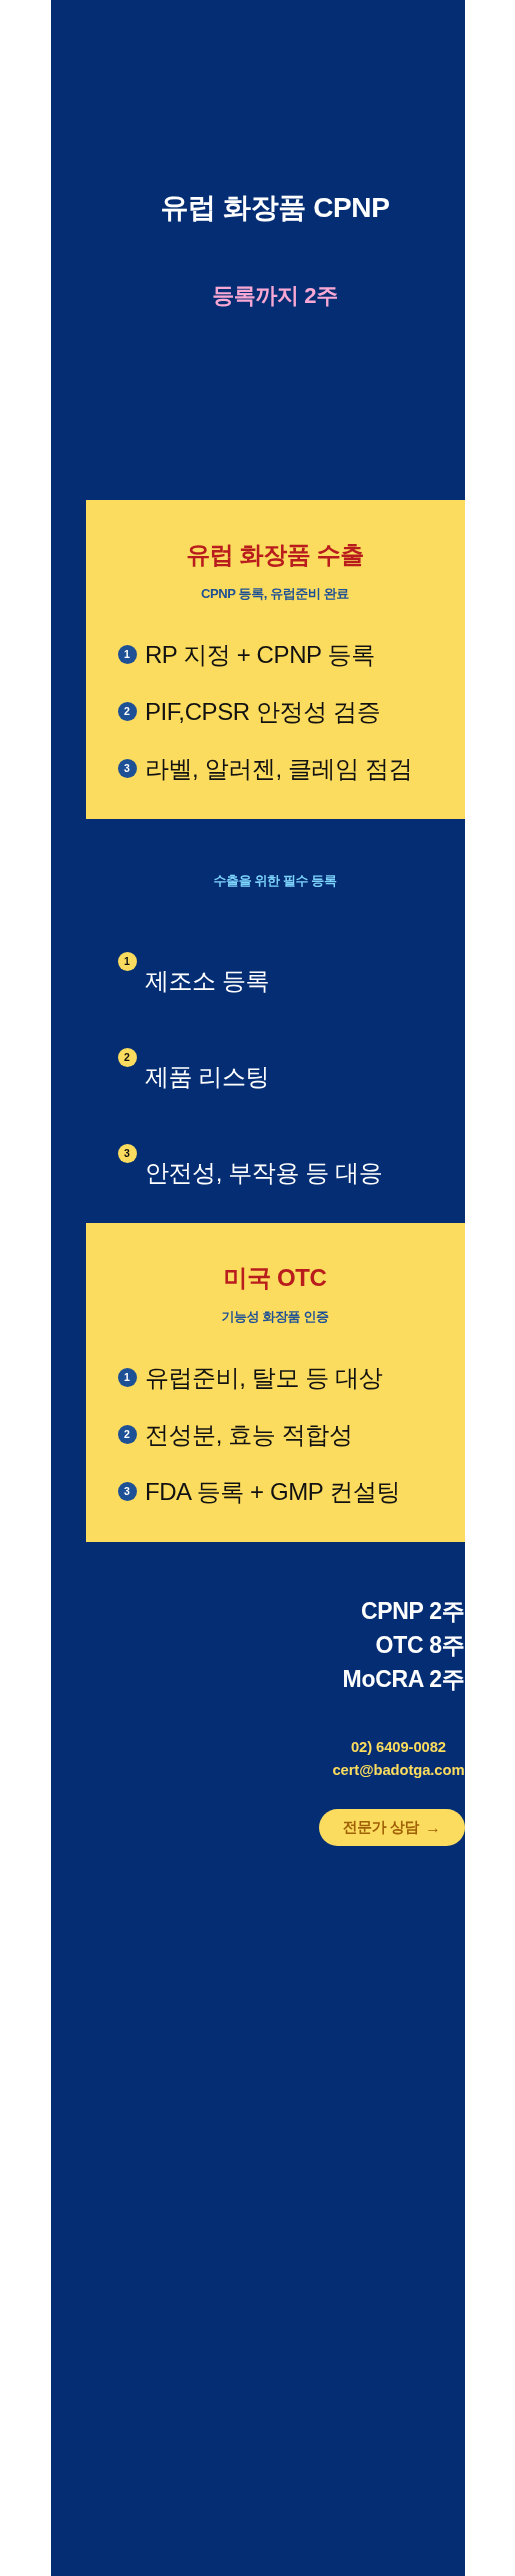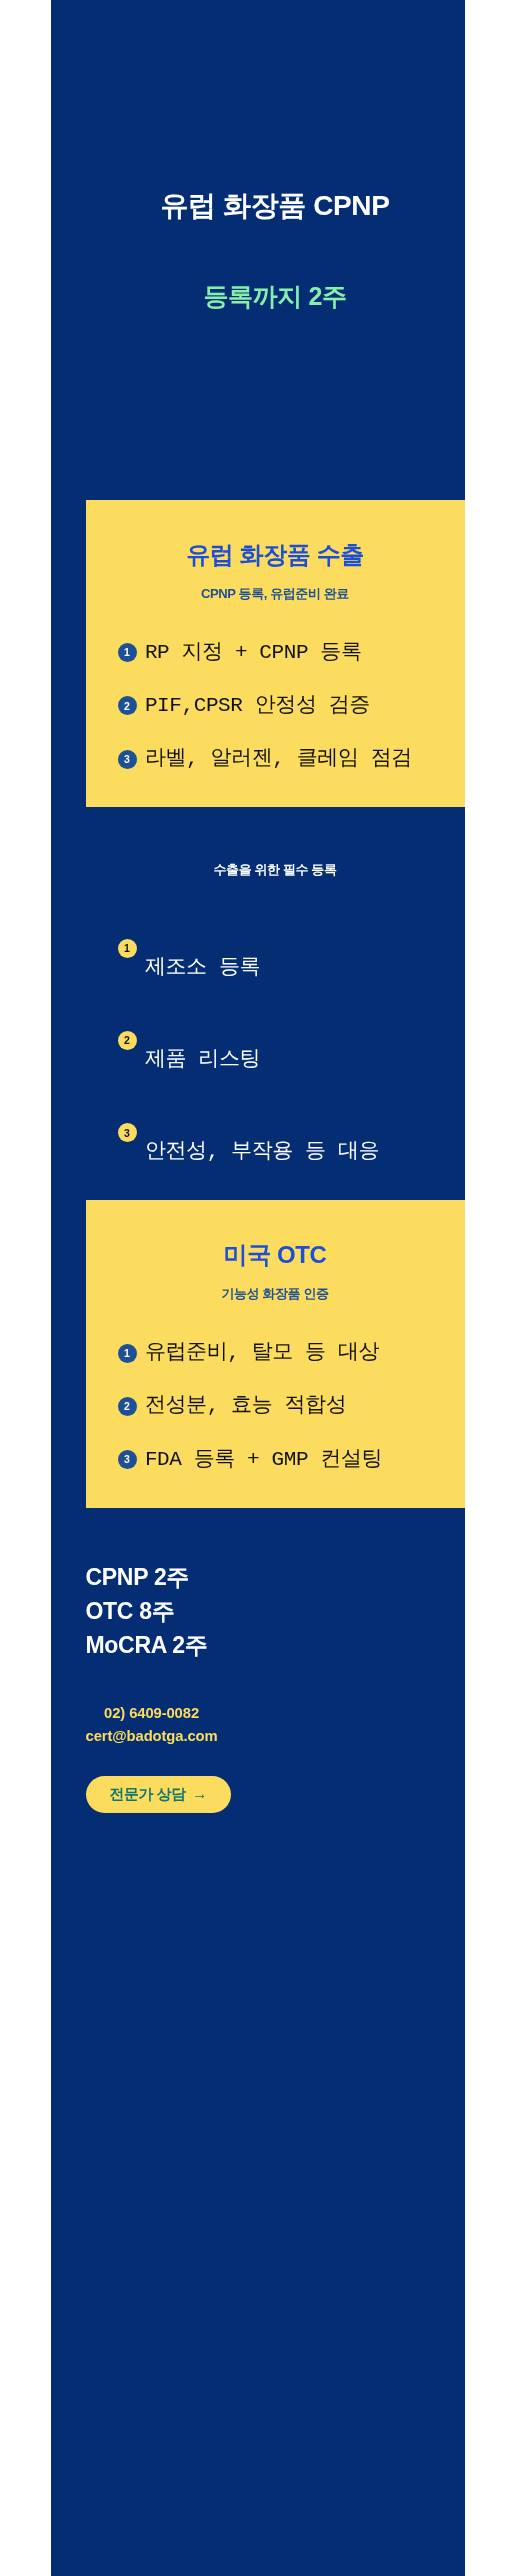--- a/index.html
+++ b/index.html
@@ -34,22 +34,22 @@
   }
   .hero-title {
     color:#ffffff;
     font-size:28px;
     font-weight:700;
     line-height:1.42;
     letter-spacing:-0.4px;
   }
   .hero-gap { height:52px; }
   .hero-sub {
-    color:#86efac;
-    font-size:25px;
+    color:#f9a8d4;
+    font-size:22px;
     font-weight:700;
     line-height:1.45;
     letter-spacing:-0.4px;
   }
 
   
   .block {
     padding:39px 0 35px 0;
     align-items:center;
     text-align:center;
@@ -60,24 +60,24 @@
     letter-spacing:-0.4px;
     line-height:1.3;
   }
   .block-sub {
     font-size:13px;
     font-weight:700;
     letter-spacing:-0.4px;
     margin-top:15.5px;
     line-height:1.3;
   }
-  .sec-yellow .block-title { color:#1d4ed8; }
+  .sec-yellow .block-title { color:#b91c1c; }
   .sec-yellow .block-sub   { color:#1d5095; }
   .sec-blue   .block-title { color:#ffffff; }
-  .sec-blue   .block-sub   { color:#ffffff;text-align:center; }
+  .sec-blue   .block-sub   { color:#7dd3fc;text-align:center; }
 
   
   .list {
     margin-top:37px;
     width:100%;
     display:flex;
     flex-direction:column;
     align-items:flex-start;
     padding-left:32px;
     gap:27px;
@@ -95,34 +95,33 @@
     display:flex;
     align-items:center;
     justify-content:center;
     font-size:10.5px;
     font-weight:700;
     line-height:1;
   }
   .sec-yellow .badge { background:#1d5095; color:#ffffff; }
   .sec-blue   .badge { background:#fcdc5e; color:#111111; }
   .item-text {
-    font-size:21px;
+    font-size:24px;
     font-weight:400;
     letter-spacing:-0.4px;
     line-height:1.25;
     white-space:nowrap;
-    font-family:Liberation Mono, monospace;
   }
   .sec-yellow .item-text { color:#111111; }
   .sec-blue   .item-text { color:#ffffff;margin-top:39px; }
 
   
   .footer {
     flex:1;
-    align-items:flex-start;
+    align-items:flex-end;
     text-align:center;
     padding:52px 0 0 0;
     display:flex;
     flex-direction:column;
   }
   .footer-timeline {
     color:#ffffff;
     font-size:23px;
     font-weight:700;
     line-height:1.48;
@@ -132,21 +131,21 @@
     margin-top:40px;
     color:#fcdc5e;
     font-size:14.8px;
     font-weight:700;
     line-height:1.55;
     letter-spacing:-0.1px;
   }
   .cta {
     margin-top:28px;
     background:#fcdc5e;
-    color:#0f766e;
+    color:#a16207;
     border:none;
     border-radius:702px;
     padding:9px 24px;
     font-family:inherit;
     font-size:14.8px;
     font-weight:700;
     letter-spacing:-0.3px;
     cursor:pointer;
     display:inline-flex;
     align-items:center;

